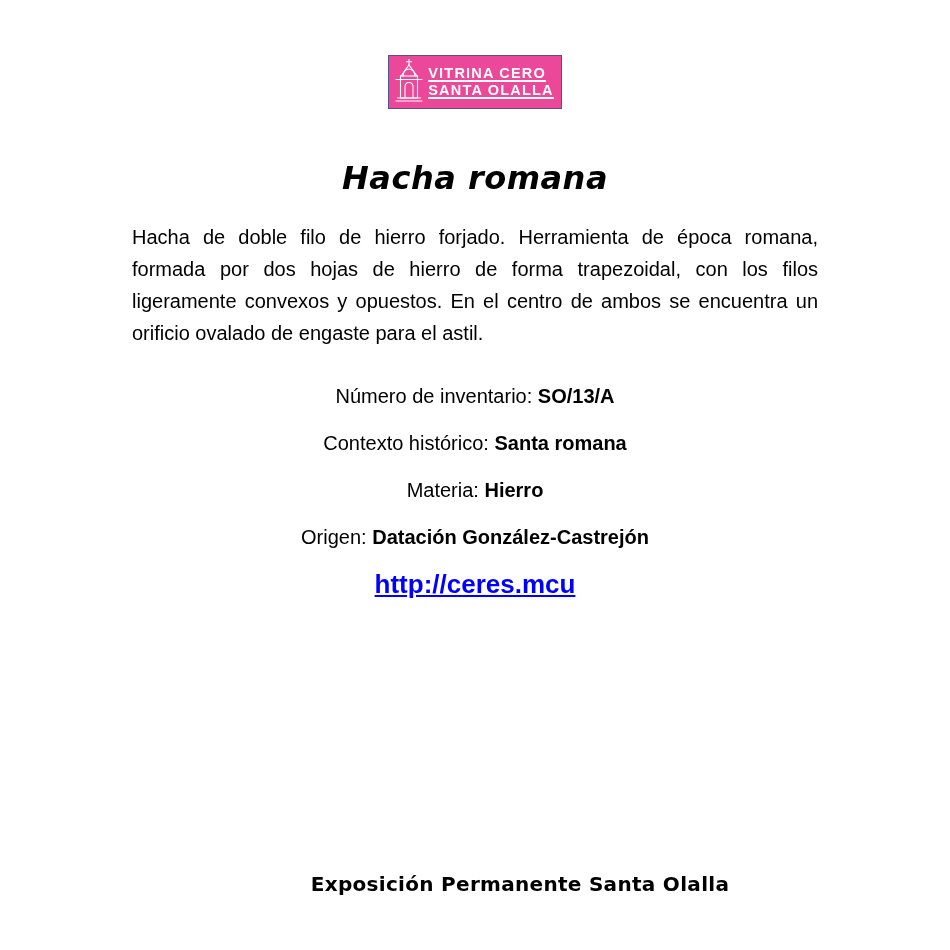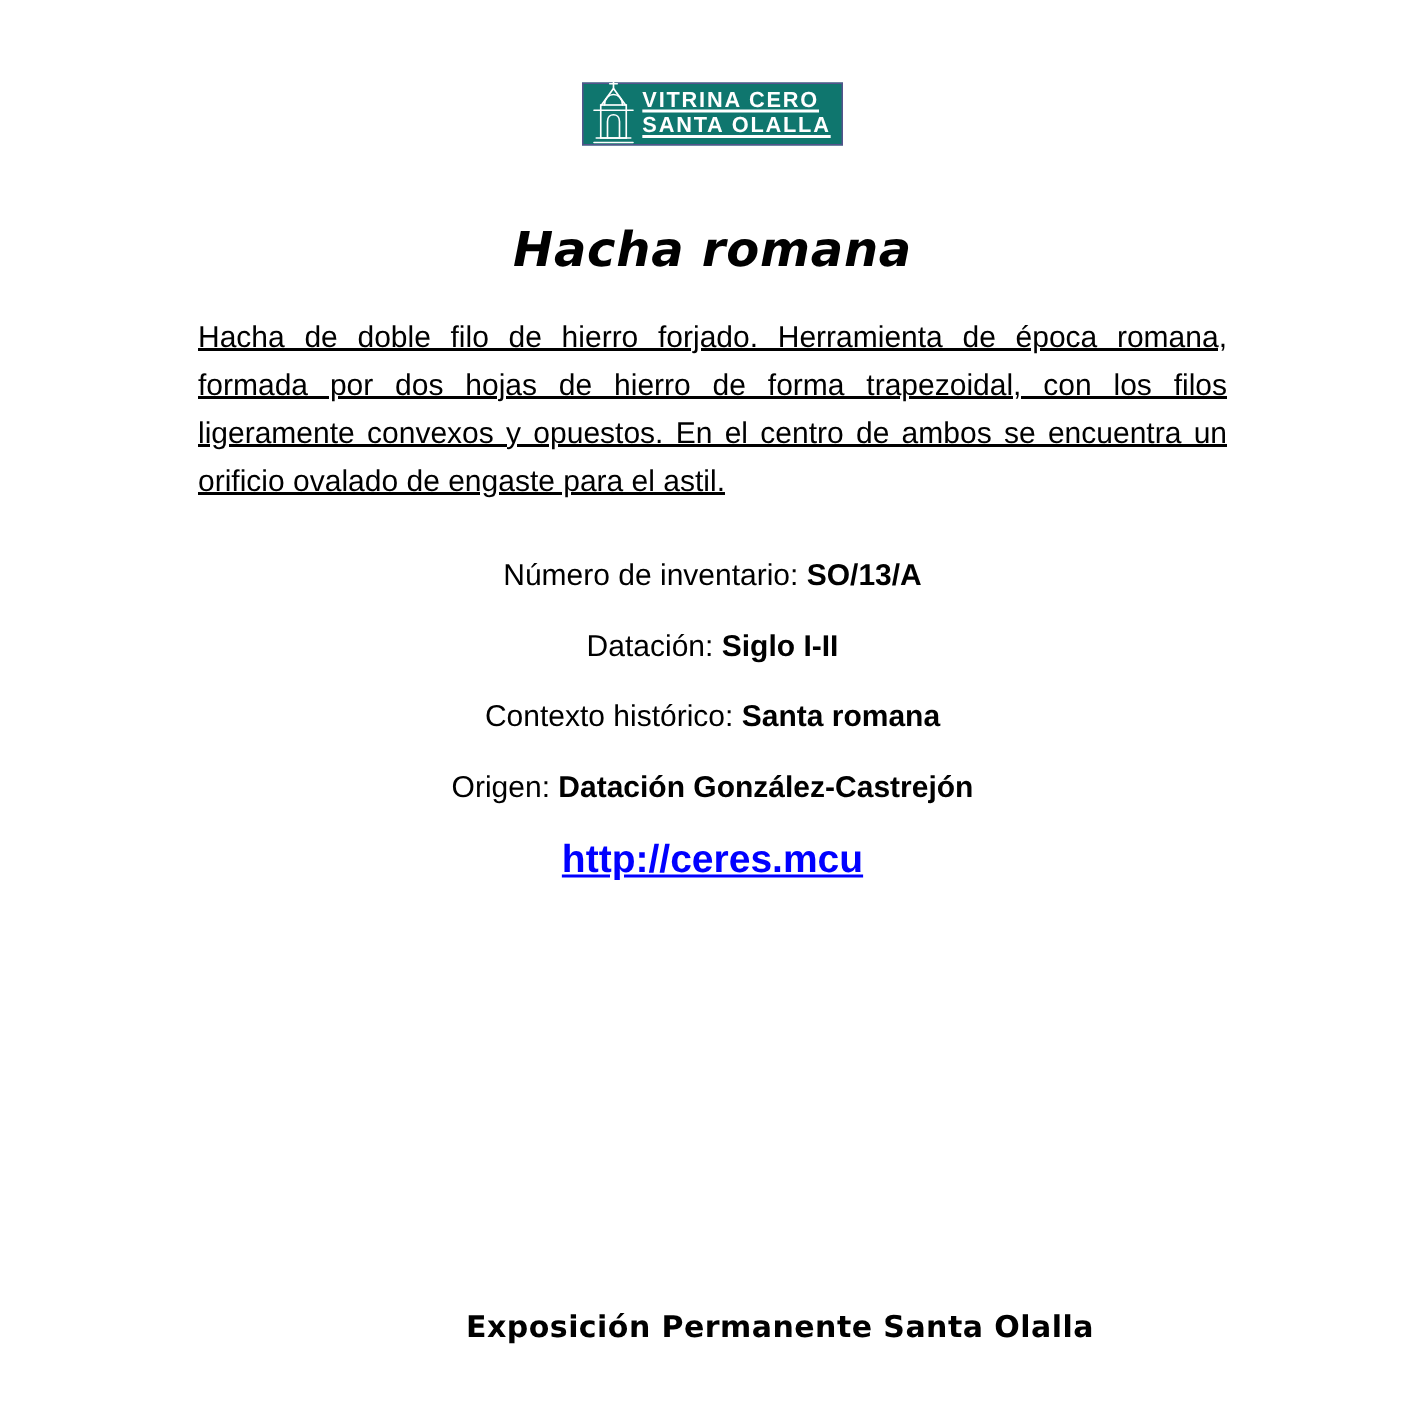--- a/index.html
+++ b/index.html
@@ -9,23 +9,23 @@
     height: 950px;
     position: relative;
     font-family: "Liberation Sans", sans-serif;
     color: #000000;
     overflow: hidden;
   }
 
   
   .logo {
     width: 174px;
-    height: 42px;
+    height: 54px;
     margin: 55px auto 0;
-    background: #0f766e;
+    background: #ec4899;
     border: 1px solid #55538c;
     display: flex;
     align-items: center;
     justify-content: center;
     gap: 2px;
     padding: 4px 8px 4px 4px;
   }
   .logo-icon { width: 34px; height: 46px; flex: 0 0 auto; margin-top: -2px; }
   .logo-text {
     display: flex;
@@ -55,21 +55,20 @@
     font-style: italic;
   }
 
   
   .description {
     width: 686px;
     margin: 24px auto 0;
     text-align: justify;
     font-size: 20px;
     line-height: 32px;
-    text-decoration: underline;
   }
 
   
   .fields { margin-top: 32px; text-align: center; }
   .field {
     font-size: 20px;
     line-height: 30px;
     margin-bottom: 17px;
   }
   .field .value { font-weight: bold; }
@@ -120,19 +119,19 @@
     <span>SANTA OLALLA</span>
   </div>
 </div>
 
 <h1 class="page-title">Hacha romana</h1>
 
 <p class="description">Hacha de doble filo de hierro forjado. Herramienta de época romana, formada por dos hojas de hierro de forma trapezoidal, con los filos ligeramente convexos y opuestos. En el centro de ambos se encuentra un orificio ovalado de engaste para el astil.</p>
 
 <div class="fields">
   <p class="field"><span class="label">Número de inventario: </span><span class="value">SO/13/A</span></p>
-  <p class="field"><span class="label">Datación: </span><span class="value">Siglo I-II</span></p>
   <p class="field"><span class="label">Contexto histórico: </span><span class="value">Santa romana</span></p>
+  <p class="field"><span class="label">Materia: </span><span class="value">Hierro</span></p>
   <p class="field"><span class="label">Origen: </span><span class="value">Datación González-Castrejón</span></p>
   <p class="link-line"><a href="#">http://ceres.mcu</a></p>
 </div>
 
 <div class="footer">Exposición Permanente Santa Olalla</div>
 
 </body></html>

